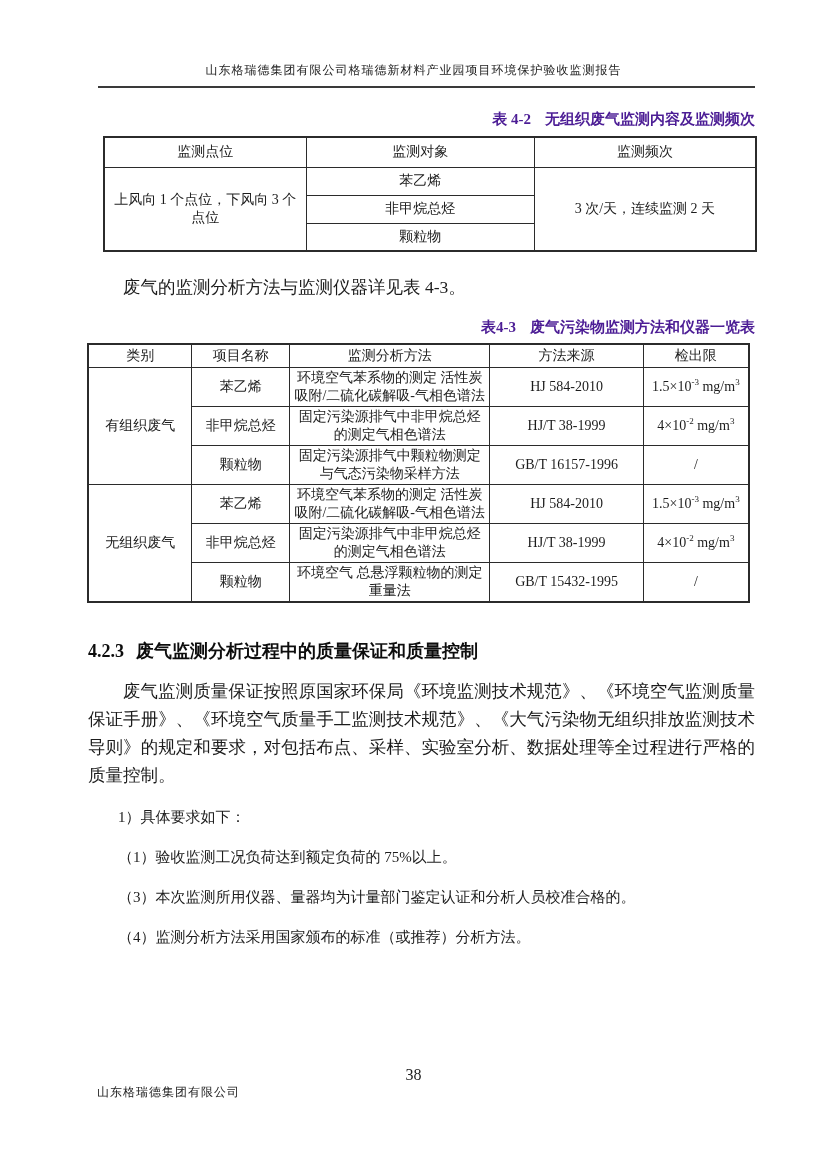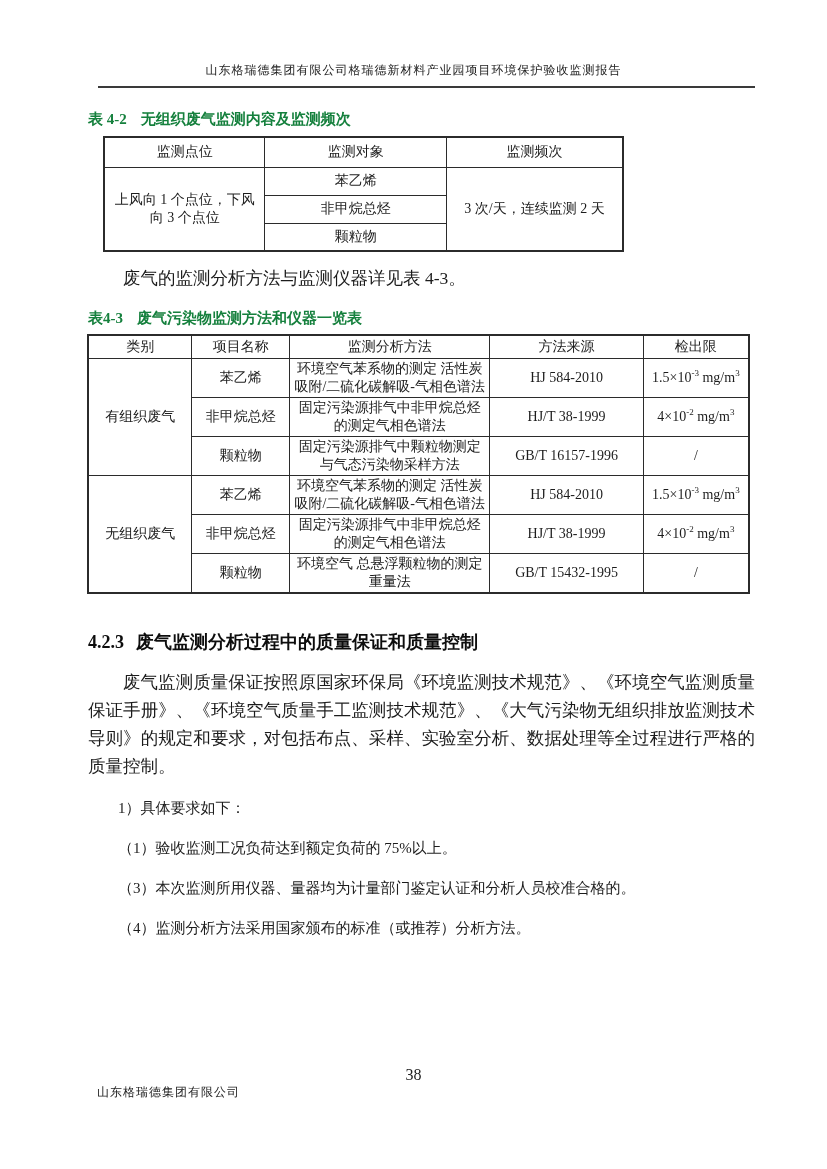--- a/index.html
+++ b/index.html
@@ -20,39 +20,39 @@
   }
   .header-rule {
     position: absolute; top: 86px; left: 98px; width: 657px;
     border-top: 2px solid #3a3a3a;
   }
 
   
   .content { position: absolute; left: 88px; top: 0; width: 667px; }
 
   .table-caption {
-    text-align: left; font-weight: bold; font-size: 15px; color: #15803d;
+    text-align: right; font-weight: bold; font-size: 15px; color: #4c1d95;
   }
   .caption-label { margin-right: 14px; }
   .caption-42 { margin-top: 110px; }
   .caption-43 { margin-top: 14px; margin-bottom: 6px; }
 
   table {
     border-collapse: collapse; table-layout: fixed;
     font-size: 14px; color: #1c1c1c;
   }
   td, th {
     border: 1px solid #2b2b2b;
     text-align: center; vertical-align: middle;
     font-weight: normal;
     padding: 2px 3px;
     line-height: 18px;
     overflow: hidden;
   }
-  .t42 { width: 521px; margin-left: 15px; margin-top: 7px; border: 2px solid #2b2b2b; }
+  .t42 { width: 654px; margin-left: 15px; margin-top: 7px; border: 2px solid #2b2b2b; }
   .t42 th { height: 30px; }
   .t42 td { height: 28px; }
   .t42 col.c1 { width: 31%; } .t42 col.c2 { width: 35%; } .t42 col.c3 { width: 34%; }
 
   .t43 { width: 663px; margin-left: -1px; margin-top: 4px; border: 2px solid #2b2b2b; }
   .t43 th { height: 22px; }
   .t43 col.c1 { width: 15.7%; } .t43 col.c2 { width: 14.8%; }
   .t43 col.c3 { width: 30.3%; } .t43 col.c4 { width: 23.2%; } .t43 col.c5 { width: 16%; }
   .t43 td { padding: 1px 3px; }
   sup { font-size: 9px; line-height: 0; }
@@ -61,21 +61,21 @@
     font-weight: bold; font-size: 18px; color: #0d0d0d; white-space: nowrap;
   }
   .heading-422 { margin-top: 14px; }
   .heading-423 { margin-top: 36px; }
   .heading-num { margin-right: 12px; }
 
   .body-para {
     font-size: 17.5px; line-height: 28px;
     text-align: justify; text-indent: 2em; color: #1c1c1c;
   }
-  .para-422 { margin-top: 9px; line-height: 34px; }
+  .para-422 { margin-top: 18px; line-height: 34px; }
   .para-423 { margin-top: 14px; }
 
   .list-intro, .list-item {
     font-size: 15px; line-height: 40px; padding-left: 2em;
     white-space: nowrap; color: #1c1c1c;
   }
   .list-intro { margin-top: 8px; }
 
   
   .page-number {

